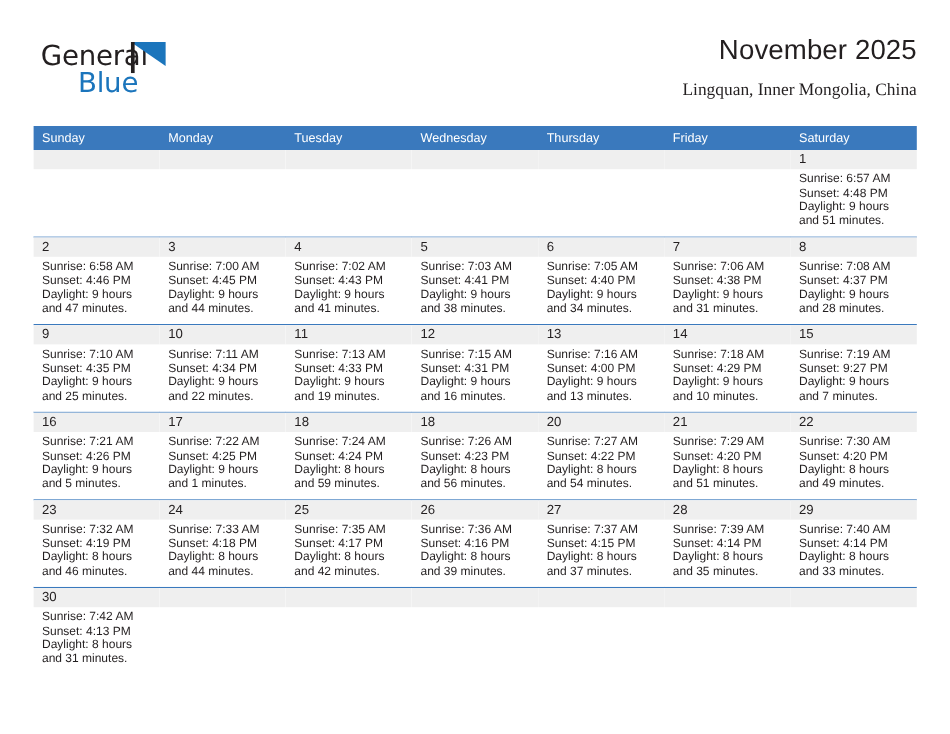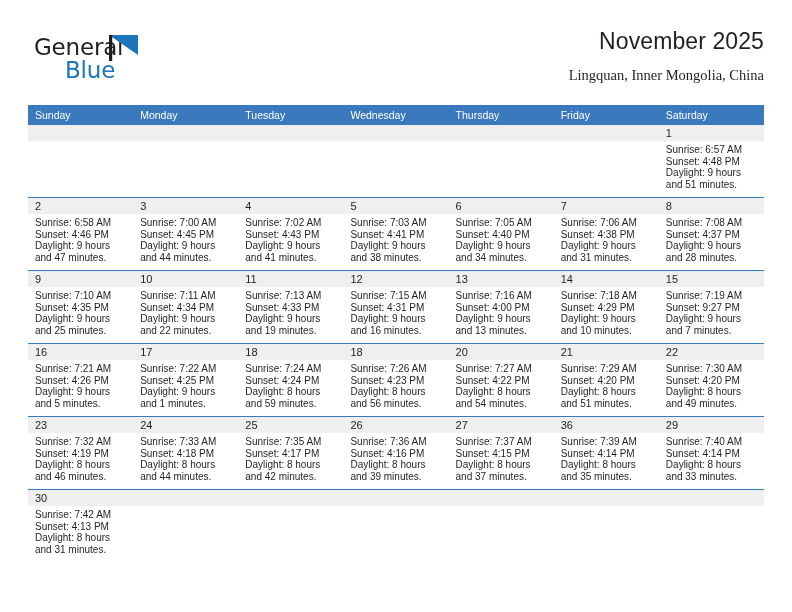--- a/index.html
+++ b/index.html
@@ -450,21 +450,21 @@
           <div class="day-cell">
             <div class="day-num-band">27</div>
             <div class="day-info">
               <div>Sunrise: 7:37 AM</div>
               <div>Sunset: 4:15 PM</div>
               <div>Daylight: 8 hours</div>
               <div>and 37 minutes.</div>
             </div>
           </div>
           <div class="day-cell">
-            <div class="day-num-band">36</div>
+            <div class="day-num-band">28</div>
             <div class="day-info">
               <div>Sunrise: 7:39 AM</div>
               <div>Sunset: 4:14 PM</div>
               <div>Daylight: 8 hours</div>
               <div>and 35 minutes.</div>
             </div>
           </div>
           <div class="day-cell">
             <div class="day-num-band">29</div>
             <div class="day-info">

